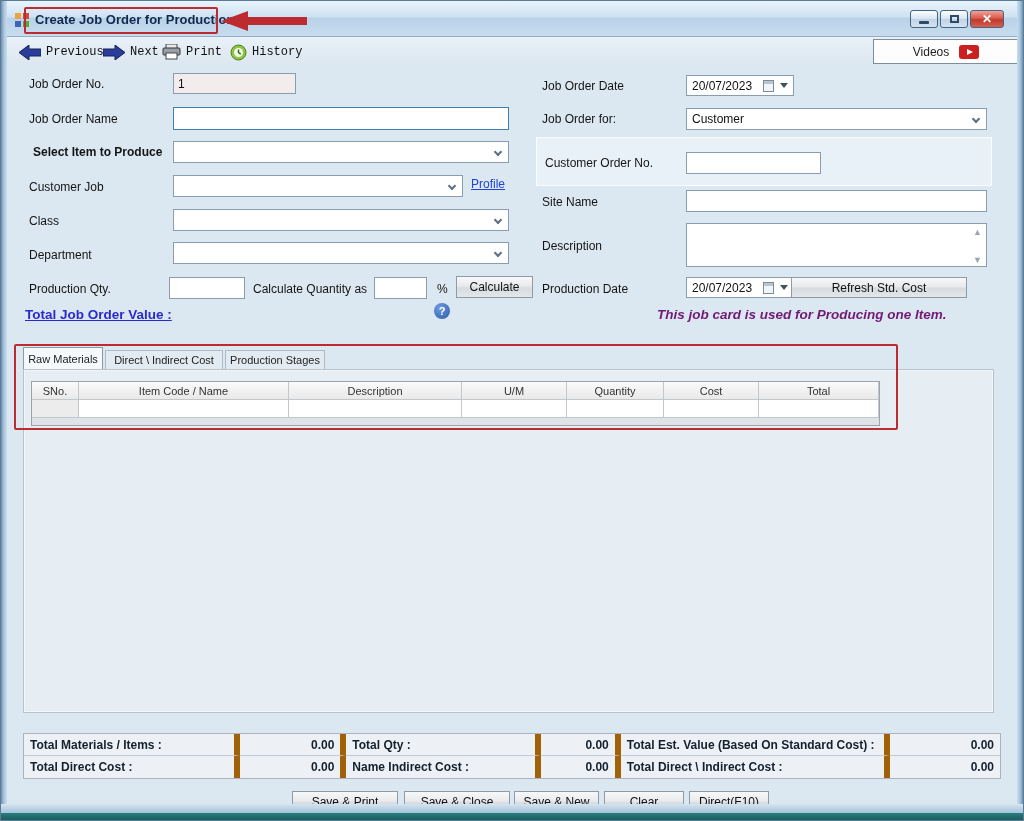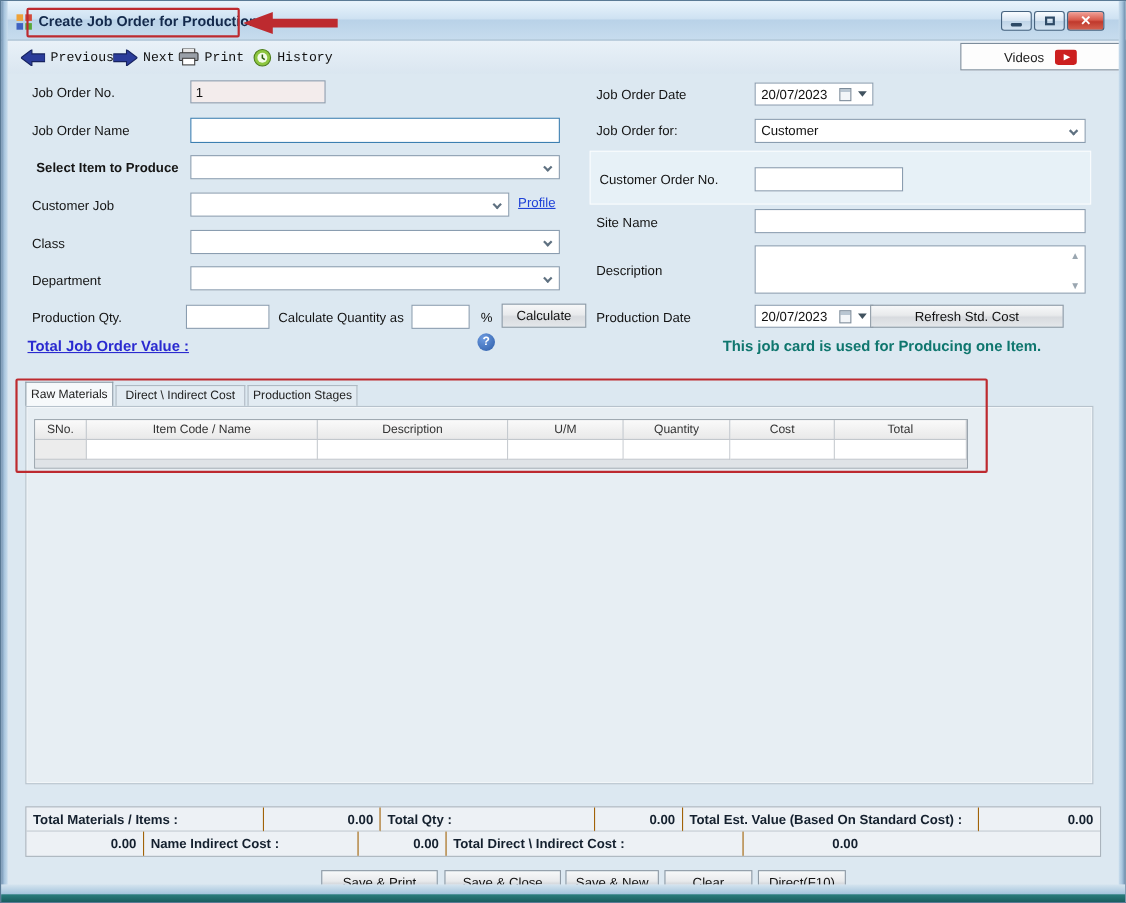--- a/index.html
+++ b/index.html
@@ -49,38 +49,38 @@
   }
   .date { position:absolute; background:#fff; border:1px solid #8a9db0; font-size:12px; color:#111; display:flex; align-items:center; padding-left:5px; gap:4px; }
   .cal-ic { width:11px; height:12px; background:linear-gradient(to bottom,#b9c6d2 30%,#f2f5f8 30%); border:1px solid #7c8b99; margin-left:auto; }
   .dd-tri { width:0; height:0; border-left:4px solid transparent; border-right:4px solid transparent; border-top:5px solid #41525f; margin:0 5px 0 2px; }
   .btn {
     position:absolute; background:linear-gradient(to bottom,#f7f8f9,#e8eaec 45%,#d8dbdf 55%,#e4e7ea);
     border:1px solid #8e9aa5; font-size:12px; color:#111; display:flex; align-items:center; justify-content:center;
   }
   .link { position:absolute; color:#1f42d8; font-size:12px; text-decoration:underline; cursor:pointer; }
   .biglink { position:absolute; color:#2a2ad0; font-size:13.5px; font-weight:bold; text-decoration:underline; cursor:pointer; }
-  .note { position:absolute; color:#0f766e; font-size:13.5px; font-weight:bold; }
+  .note { position:absolute; color:#701a75; font-size:13.5px; font-weight:bold;font-style:italic; }
   .panel-hint { position:absolute; background:rgba(240,247,252,.55); border:1px solid rgba(255,255,255,.8); }
   .helpic { position:absolute; width:16px; height:16px; border-radius:50%; background:radial-gradient(circle at 35% 30%,#6d9be0,#2c5ca8);
     color:#fff; font-size:11px; font-weight:bold; display:flex; align-items:center; justify-content:center; }
   .tab { position:absolute; font-size:11px; color:#222; display:flex; align-items:center; justify-content:center; cursor:pointer; }
   .tab.active { background:#f6f9fb; border:1px solid #8a9aa5; border-bottom:none; z-index:5; }
   .tab.inactive { background:#e2ebf2; border:1px solid #aeb9c3; border-bottom:none; }
   #tabpage { position:absolute; left:22px; top:368px; width:971px; height:344px; background:#e7eef3; border:1px solid #b7c2cc; box-shadow:inset 0 0 0 1px #f2f6f9; }
   #grid { position:absolute; left:30px; top:380px; width:849px; background:#e0e4e8; border:1px solid #9aa4ad; }
   .grow { display:flex; }
   .gcell { height:18px; border-right:1px solid #c2c7cc; border-bottom:1px solid #c2c7cc; font-size:11px; display:flex; align-items:center; justify-content:center; overflow:hidden; }
   .ghead { background:linear-gradient(to bottom,#fafafa,#e9e9e9); color:#333; }
   .gdata { background:#fff; }
   .gsel { background:#ececec; }
   .gfill { height:7px; background:#dfe3e7; }
   #totals { position:absolute; left:22px; top:732px; width:978px; background:#edf1f5; border:1px solid #aab4bd; }
   .trow { display:flex; height:22px; }
-  .tcell { border-right:1px solid #a16207; border-bottom:1px solid #c3cbd2; font-size:12px; font-weight:bold; color:#14202e;
+  .tcell { border-right:6px solid #a16207; border-bottom:1px solid #c3cbd2; font-size:12px; font-weight:bold; color:#14202e;
     display:flex; align-items:center; padding:0 6px; overflow:hidden; white-space:nowrap; }
   .tcell.val { justify-content:flex-end; }
   .footer-btn { top:790px; height:22px; }
   #bottom-grad { position:absolute; left:0; right:0; top:803px; height:10px; background:linear-gradient(to bottom,#d5e4ef,#9dc0da); z-index:55; }
   #bottom-teal { position:absolute; left:0; right:0; top:812px; height:9px; background:linear-gradient(to bottom,#2a7e7d,#155457); z-index:55; }
   .arrow-svg { position:absolute; z-index:61; }
   .scroll-chev { position:absolute; font-size:9px; color:#9aa6b0; line-height:1; }
 </style>
 </head>
 <body>
@@ -240,20 +240,21 @@
   <div id="totals">
     <div class="trow">
       <div class="tcell" style="width:216px;">Total Materials / Items :</div>
       <div class="tcell val" style="width:107px;">0.00</div>
       <div class="tcell" style="width:195px;">Total Qty :</div>
       <div class="tcell val" style="width:80px;">0.00</div>
       <div class="tcell" style="width:270px;">Total Est. Value  (Based On Standard Cost) :</div>
       <div class="tcell val" style="width:110px;border-right:none;">0.00</div>
     </div>
     <div class="trow">
+      <div class="tcell" style="width:216px;border-bottom:none;">Total Direct Cost :</div>
       <div class="tcell val" style="width:107px;border-bottom:none;">0.00</div>
       <div class="tcell" style="width:195px;border-bottom:none;">Name Indirect Cost :</div>
       <div class="tcell val" style="width:80px;border-bottom:none;">0.00</div>
       <div class="tcell" style="width:270px;border-bottom:none;">Total Direct \ Indirect Cost  :</div>
       <div class="tcell val" style="width:110px;border:none;">0.00</div>
     </div>
   </div>
 
   <div class="btn footer-btn" style="left:291px;width:106px;">Save &amp; Print</div>
   <div class="btn footer-btn" style="left:403px;width:106px;">Save &amp; Close</div>

